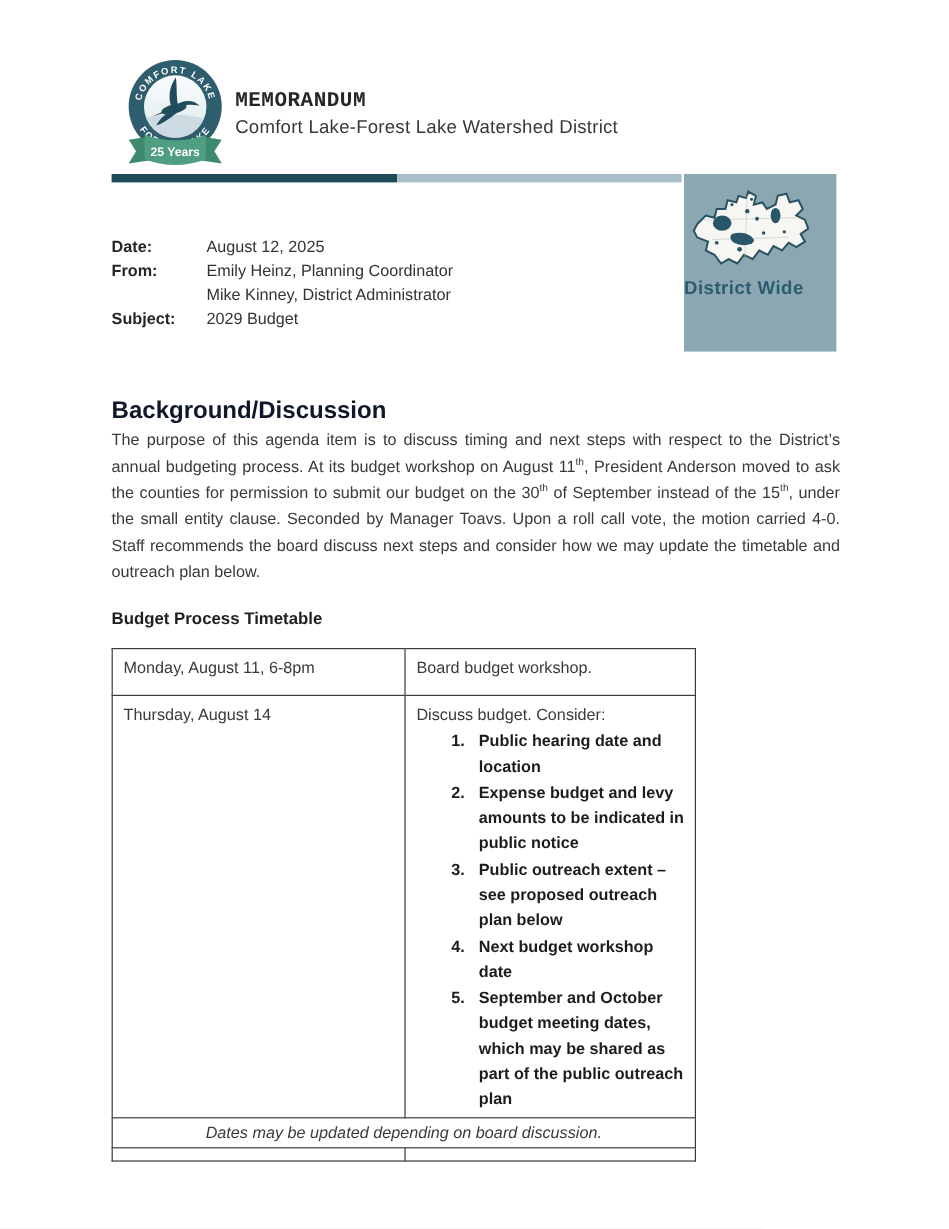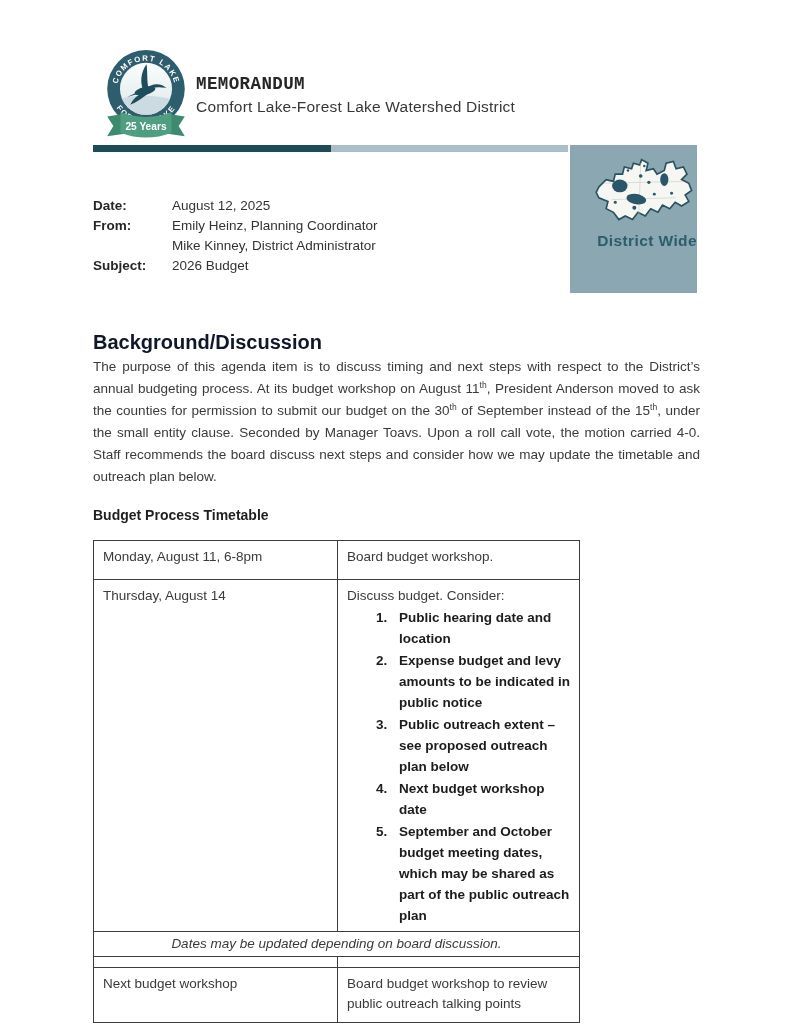--- a/index.html
+++ b/index.html
@@ -44,21 +44,21 @@
   .divider .d-right{width:50%;height:100%;background:var(--accent_light);}
   
   .meta{position:absolute;left:93px;top:196px;font-size:13.5px;}
   .meta-row{display:flex;line-height:20px;}
   .meta-label{width:79px;font-weight:bold;color:var(--text_dark);flex:0 0 79px;}
   .meta-value{color:#333;}
   
   .badge{
     position:absolute;left:570px;top:145px;width:127px;height:148px;
     background:var(--badge_bg);
-    display:flex;flex-direction:column;align-items:flex-end;justify-content:flex-start;
+    display:flex;flex-direction:column;align-items:flex-start;justify-content:flex-start;
   }
   .badge svg{margin-top:9px;}
   .badge-label{
     margin-top:5px;font-size:15.5px;font-weight:bold;color:var(--badge_text);
     letter-spacing:.4px;
   }
   
   .content{position:absolute;left:93px;top:331px;width:607px;}
   .sec-heading{
     font-size:20px;font-weight:bold;color:#0f172a;margin:0 0 2px 0;
@@ -188,21 +188,21 @@
     </div>
     <div class="meta-row">
       <div class="meta-label">From:</div>
       <div class="meta-value">
         <div>Emily Heinz, Planning Coordinator</div>
         <div>Mike Kinney, District Administrator</div>
       </div>
     </div>
     <div class="meta-row">
       <div class="meta-label">Subject:</div>
-      <div class="meta-value">2026 Budget</div>
+      <div class="meta-value">2029 Budget</div>
     </div>
   </div>
 
   <div class="content">
     <div class="sec-heading">Background/Discussion</div>
     <p class="bg-par"><span>The purpose of this agenda item is to discuss timing and next steps with respect to the District’s annual budgeting process. At its budget workshop on August 11</span><sup>th</sup><span>, President Anderson moved to ask the counties for permission to submit our budget on the 30</span><sup>th</sup><span> of September instead of the 15</span><sup>th</sup><span>, under the small entity clause. Seconded by Manager Toavs. Upon a roll call vote, the motion carried 4-0. Staff recommends the board discuss next steps and consider how we may update the timetable and outreach plan below.</span></p>
 
     <div class="tt-heading">Budget Process Timetable</div>
 
     <table class="tt">
@@ -228,21 +228,17 @@
             </ol>
           </td>
         </tr>
         <tr class="r3">
           <td colspan="2">Dates may be updated depending on board discussion.</td>
         </tr>
         <tr class="r4">
           <td class="c1"></td>
           <td></td>
         </tr>
-        <tr class="r5">
-          <td class="c1">Next budget workshop</td>
-          <td>Board budget workshop to review public outreach talking points</td>
-        </tr>
       </tbody>
     </table>
   </div>
 
 </div>
 
 </body></html>

